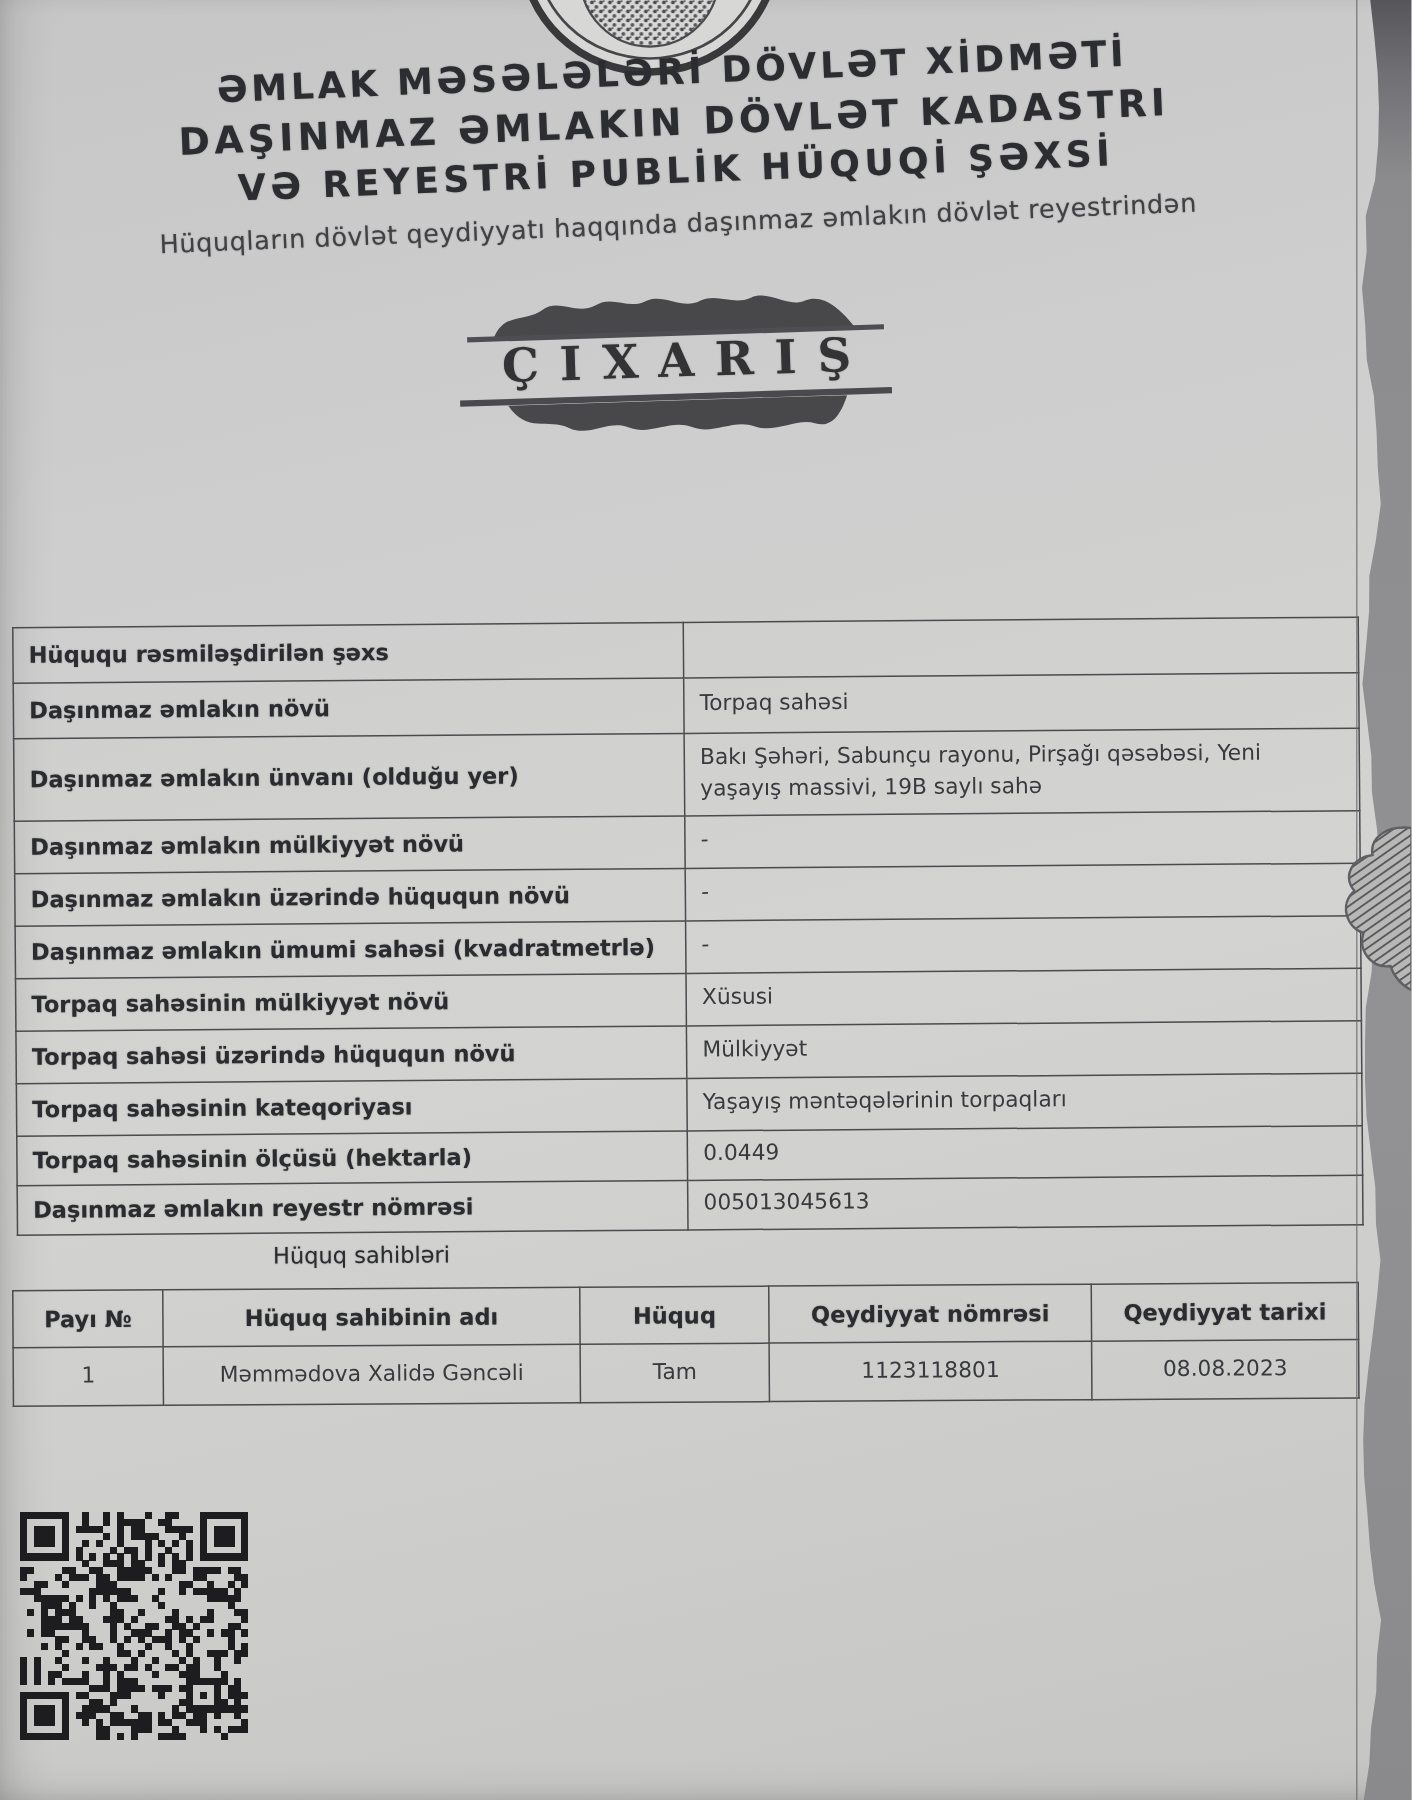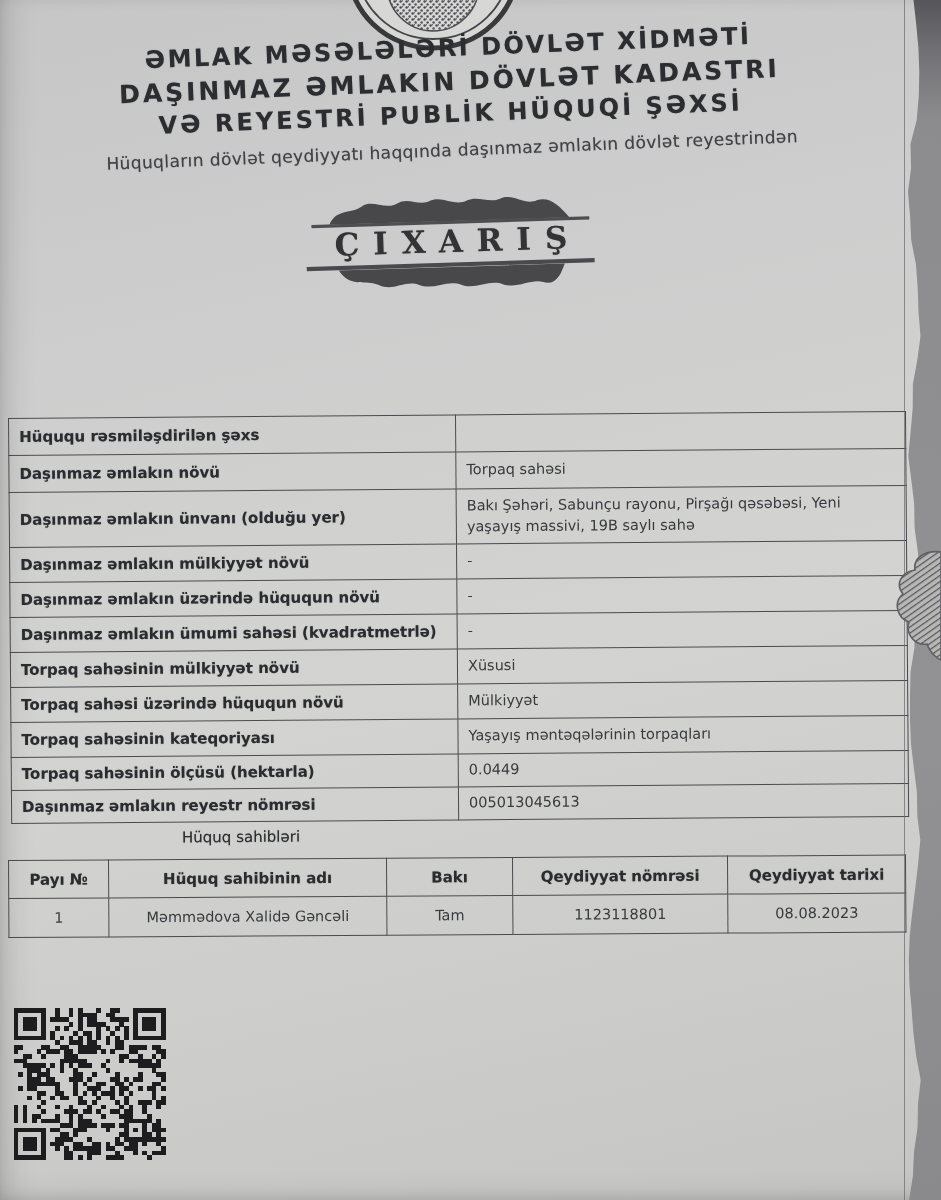--- a/index.html
+++ b/index.html
@@ -157,21 +157,21 @@
       <col style="width:100px">
         <col style="width:278px">
         <col style="width:126px">
         <col style="width:215px">
         <col style="width:178px">
     </colgroup>
     <thead>
       <tr style="height:38px">
         <th class="soft">Payı №</th>
         <th class="soft">Hüquq sahibinin adı</th>
-        <th class="soft">Bakı</th>
+        <th class="soft">Hüquq</th>
         <th class="soft">Qeydiyyat nömrəsi</th>
         <th class="soft">Qeydiyyat tarixi</th>
       </tr>
     </thead>
     <tbody>
       <tr style="height:39px">
         <td>1</td>
         <td>Məmmədova Xalidə Gəncəli</td>
         <td>Tam</td>
         <td>1123118801</td>

